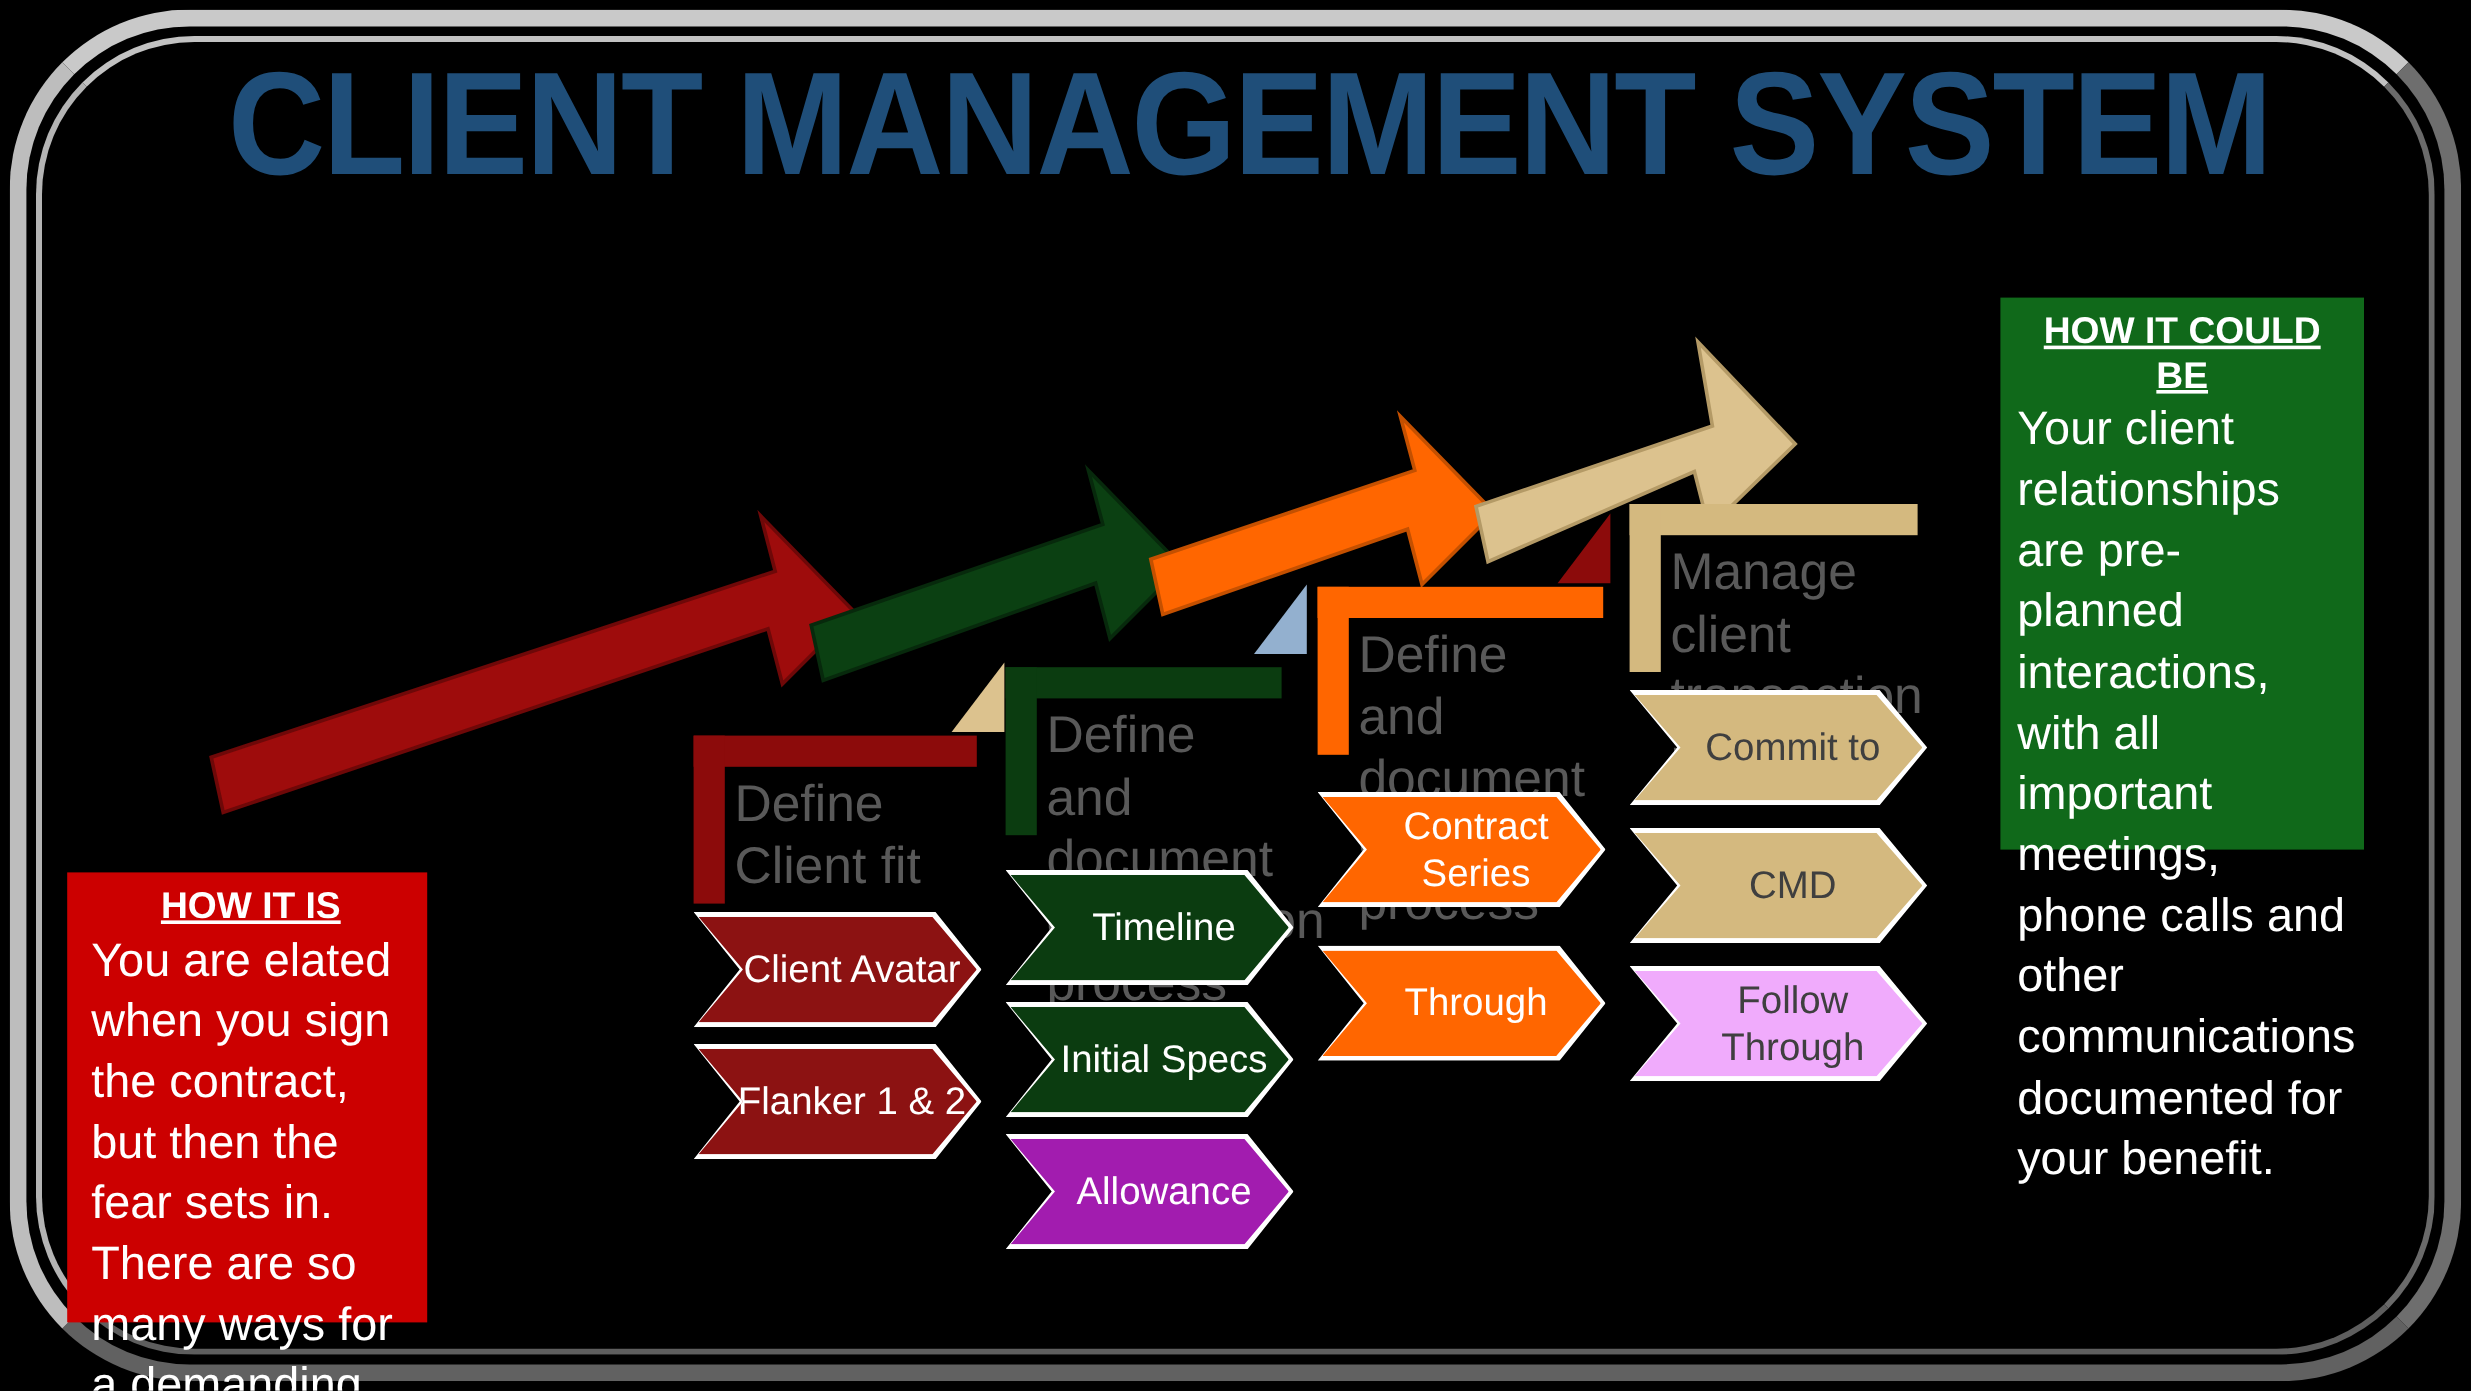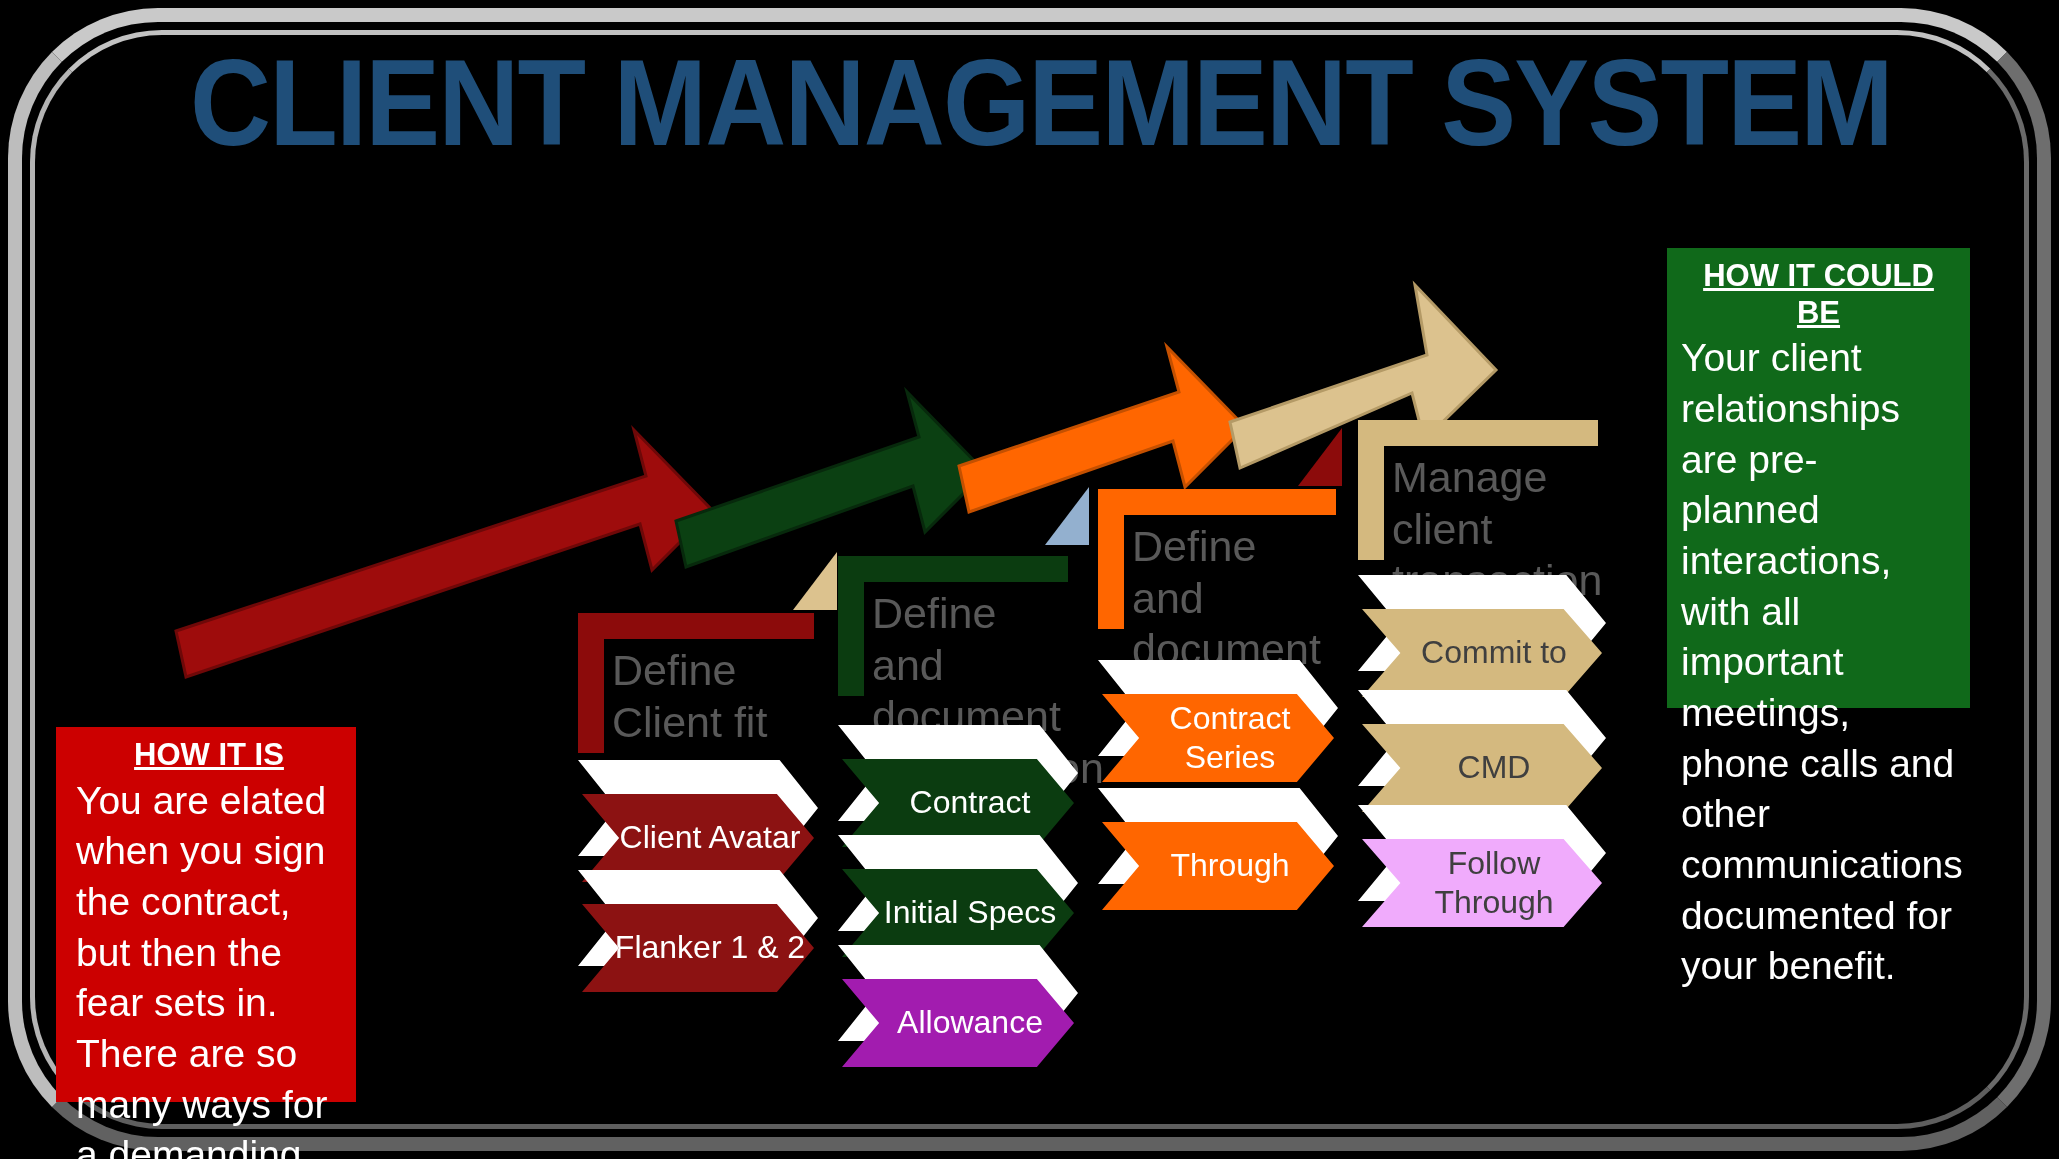--- a/index.html
+++ b/index.html
@@ -109,21 +109,21 @@
   .tri { position: absolute; width: 0; height: 0; }
   .chev-wrap { position: absolute; }
   .chev-border {
     position: absolute; left: 0; top: 0;
     clip-path: polygon(0% 0%, 84% 0%, 100% 50%, 84% 100%, 0% 100%, 16% 50%);
     background: #ffffff;
   }
   .chev-fill {
     position: absolute;
     clip-path: polygon(0% 0%, 84% 0%, 100% 50%, 84% 100%, 0% 100%, 16% 50%);
-    display: flex; align-items: center; justify-content: center; margin-top: 30px;
+    display: flex; align-items: center; justify-content: center;
   }
   .chev-fill .lbl {
     display: block; width: 100%; text-align: center;
     padding-left: 30px; padding-right: 6px;
     font-size: 32px; line-height: 1.22;
   }
 </style>
 </head>
 <body>
 
@@ -183,21 +183,21 @@
 
   <div class="bracket" style="left:838px; top:556px; width:230px; height:140px;">
     <div class="barh" style="width:230px; background:#0B3C10;"></div>
     <div class="barv" style="height:140px; background:#0B3C10;"></div>
     <div class="caption" style="left:34px; top:32px; width:196px;">Define and document construction process</div>
   </div>
 
   <div class="chev-wrap" style="left:838px; top:725px; width:240px; height:96px;">
     <div class="chev-border" style="width:240px; height:96px;"></div>
     <div class="chev-fill" style="left:4px; top:4px; width:232px; height:88px; background:#0B3C10; color:#FFFFFF;">
-      <span class="lbl">Contract</span>
+      <span class="lbl">Timeline</span>
     </div>
   </div>
 
   <div class="chev-wrap" style="left:838px; top:835px; width:240px; height:96px;">
     <div class="chev-border" style="width:240px; height:96px;"></div>
     <div class="chev-fill" style="left:4px; top:4px; width:232px; height:88px; background:#0B3C10; color:#FFFFFF;">
       <span class="lbl">Initial Specs</span>
     </div>
   </div>
 

